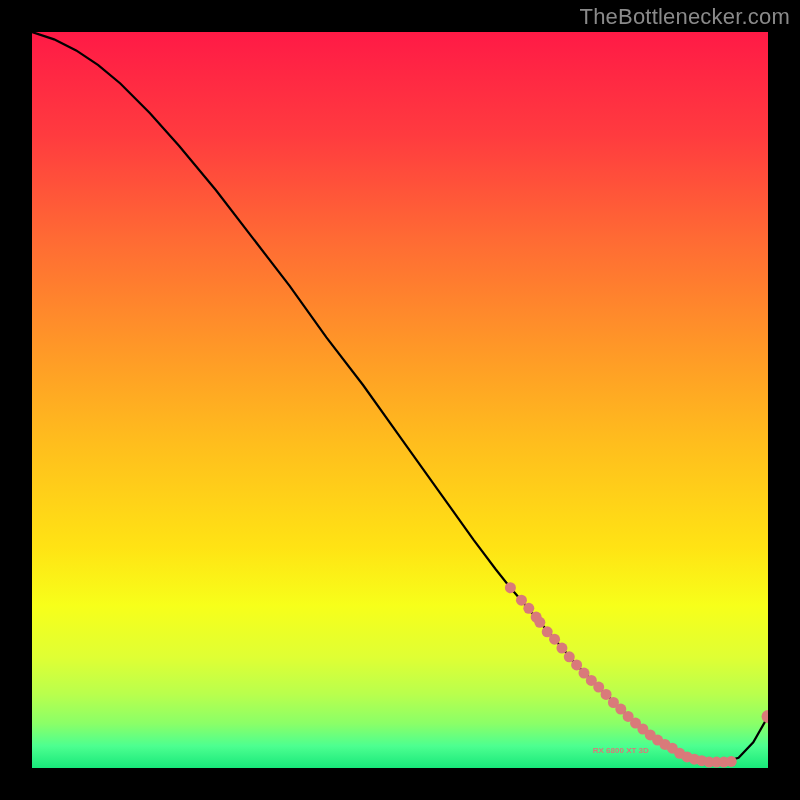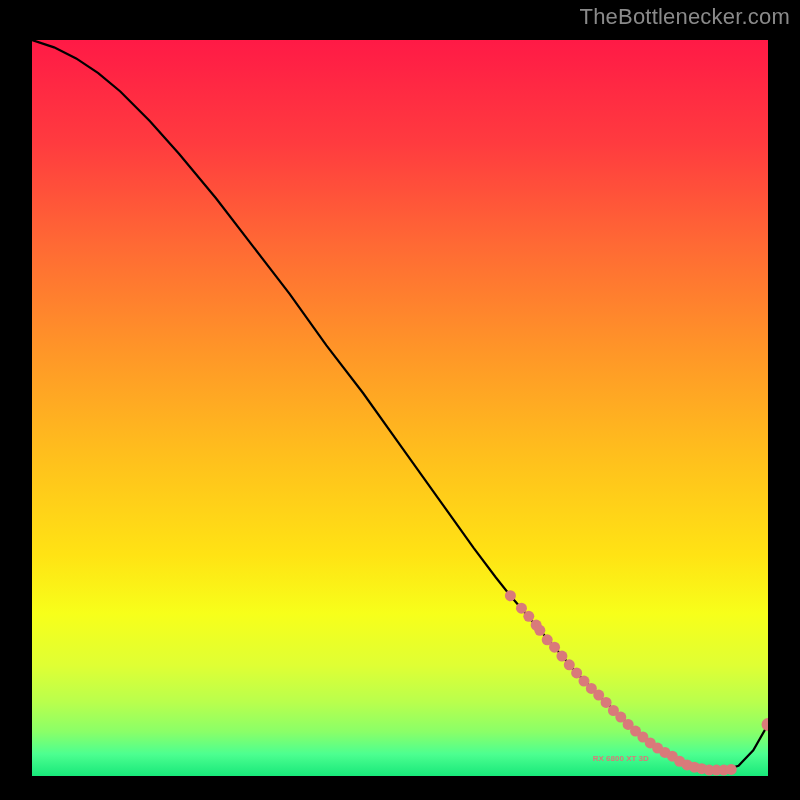--- a/index.html
+++ b/index.html
@@ -24,21 +24,21 @@
     right: 10px;
     font-family: Arial, Helvetica, sans-serif;
     font-size: 22px;
     font-weight: 500;
     color: #8a8a8a;
     letter-spacing: 0.2px;
   }
   .plot {
     position: absolute;
     left: 32px;
-    top: 40px;
+    top: 32px;
     width: 736px;
     height: 736px;
     text-align: right;
   }
   svg { display: block; }
 </style>
 </head>
 <body>
 
 <div class="frame">

